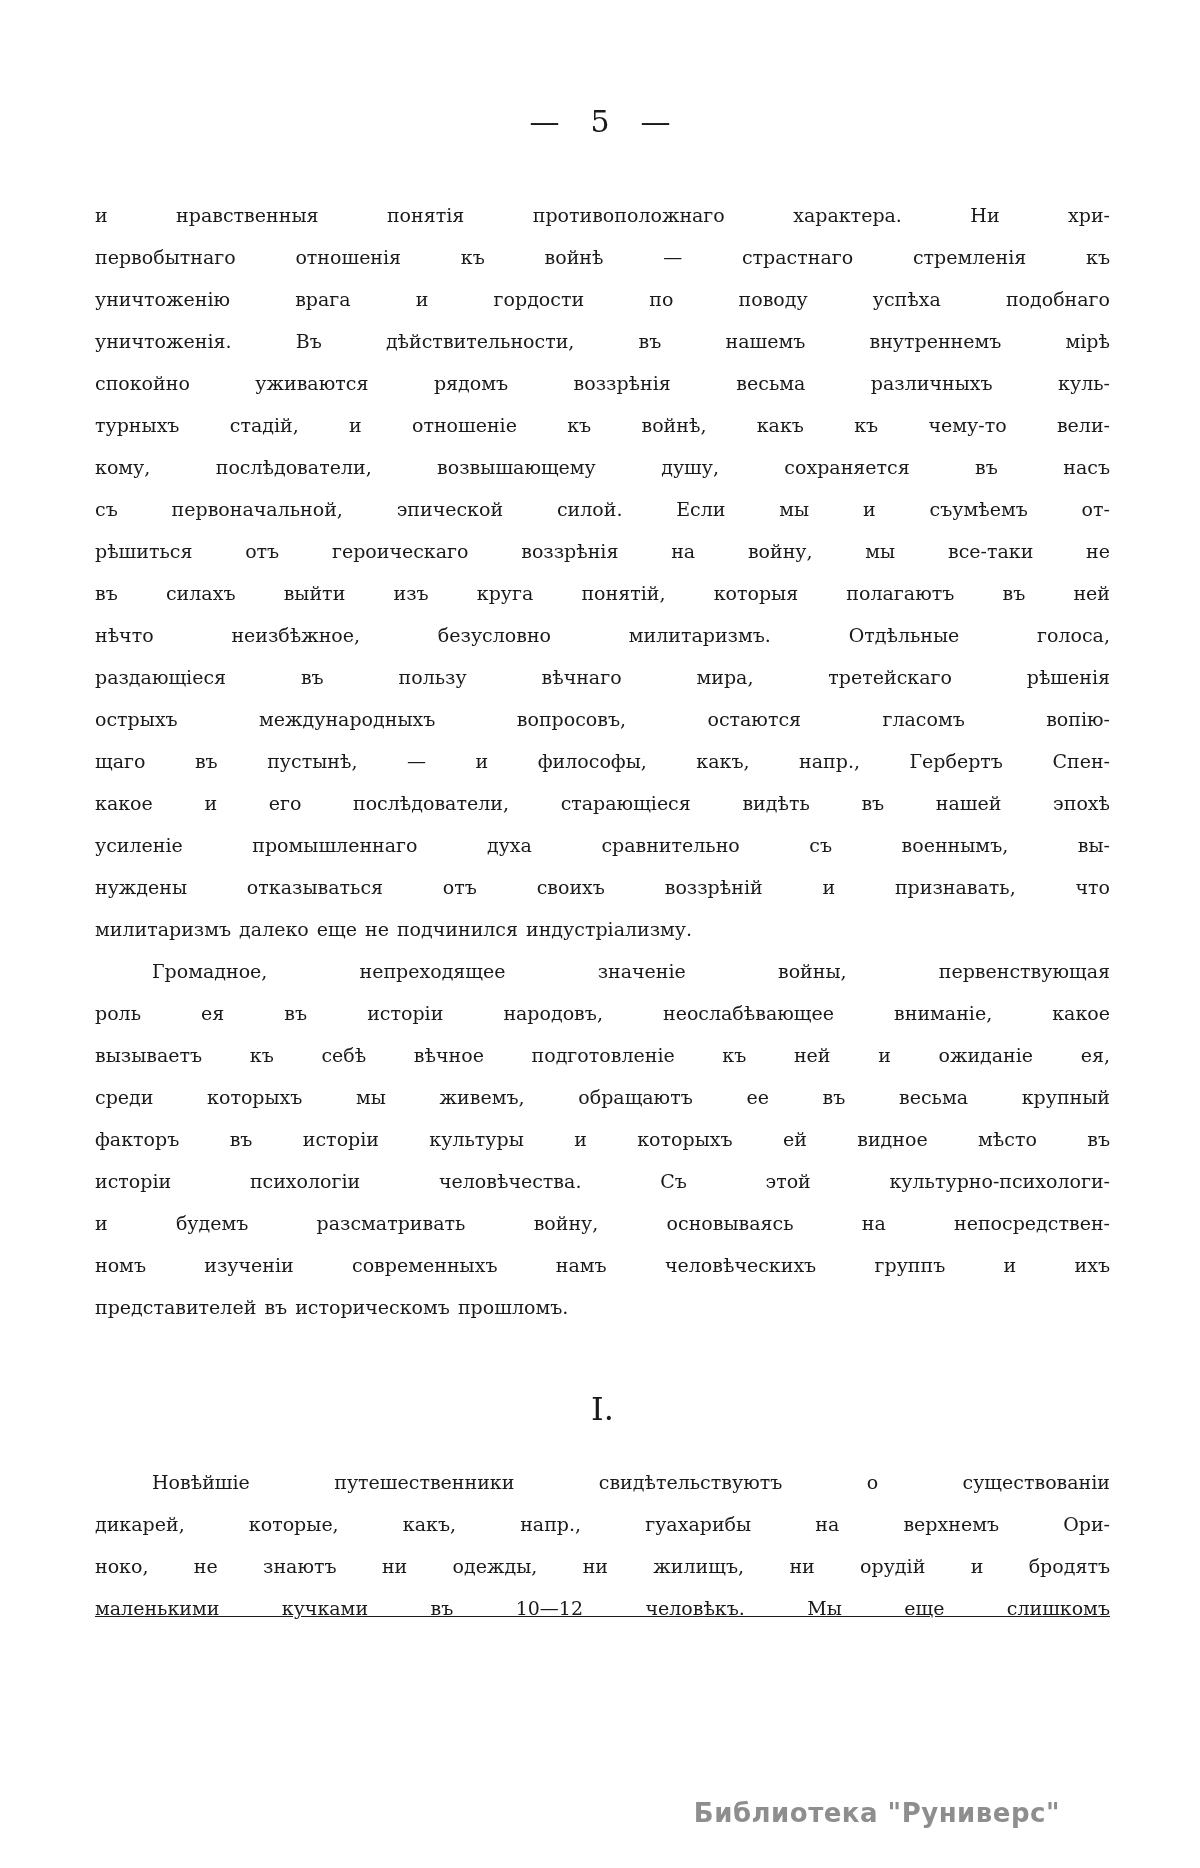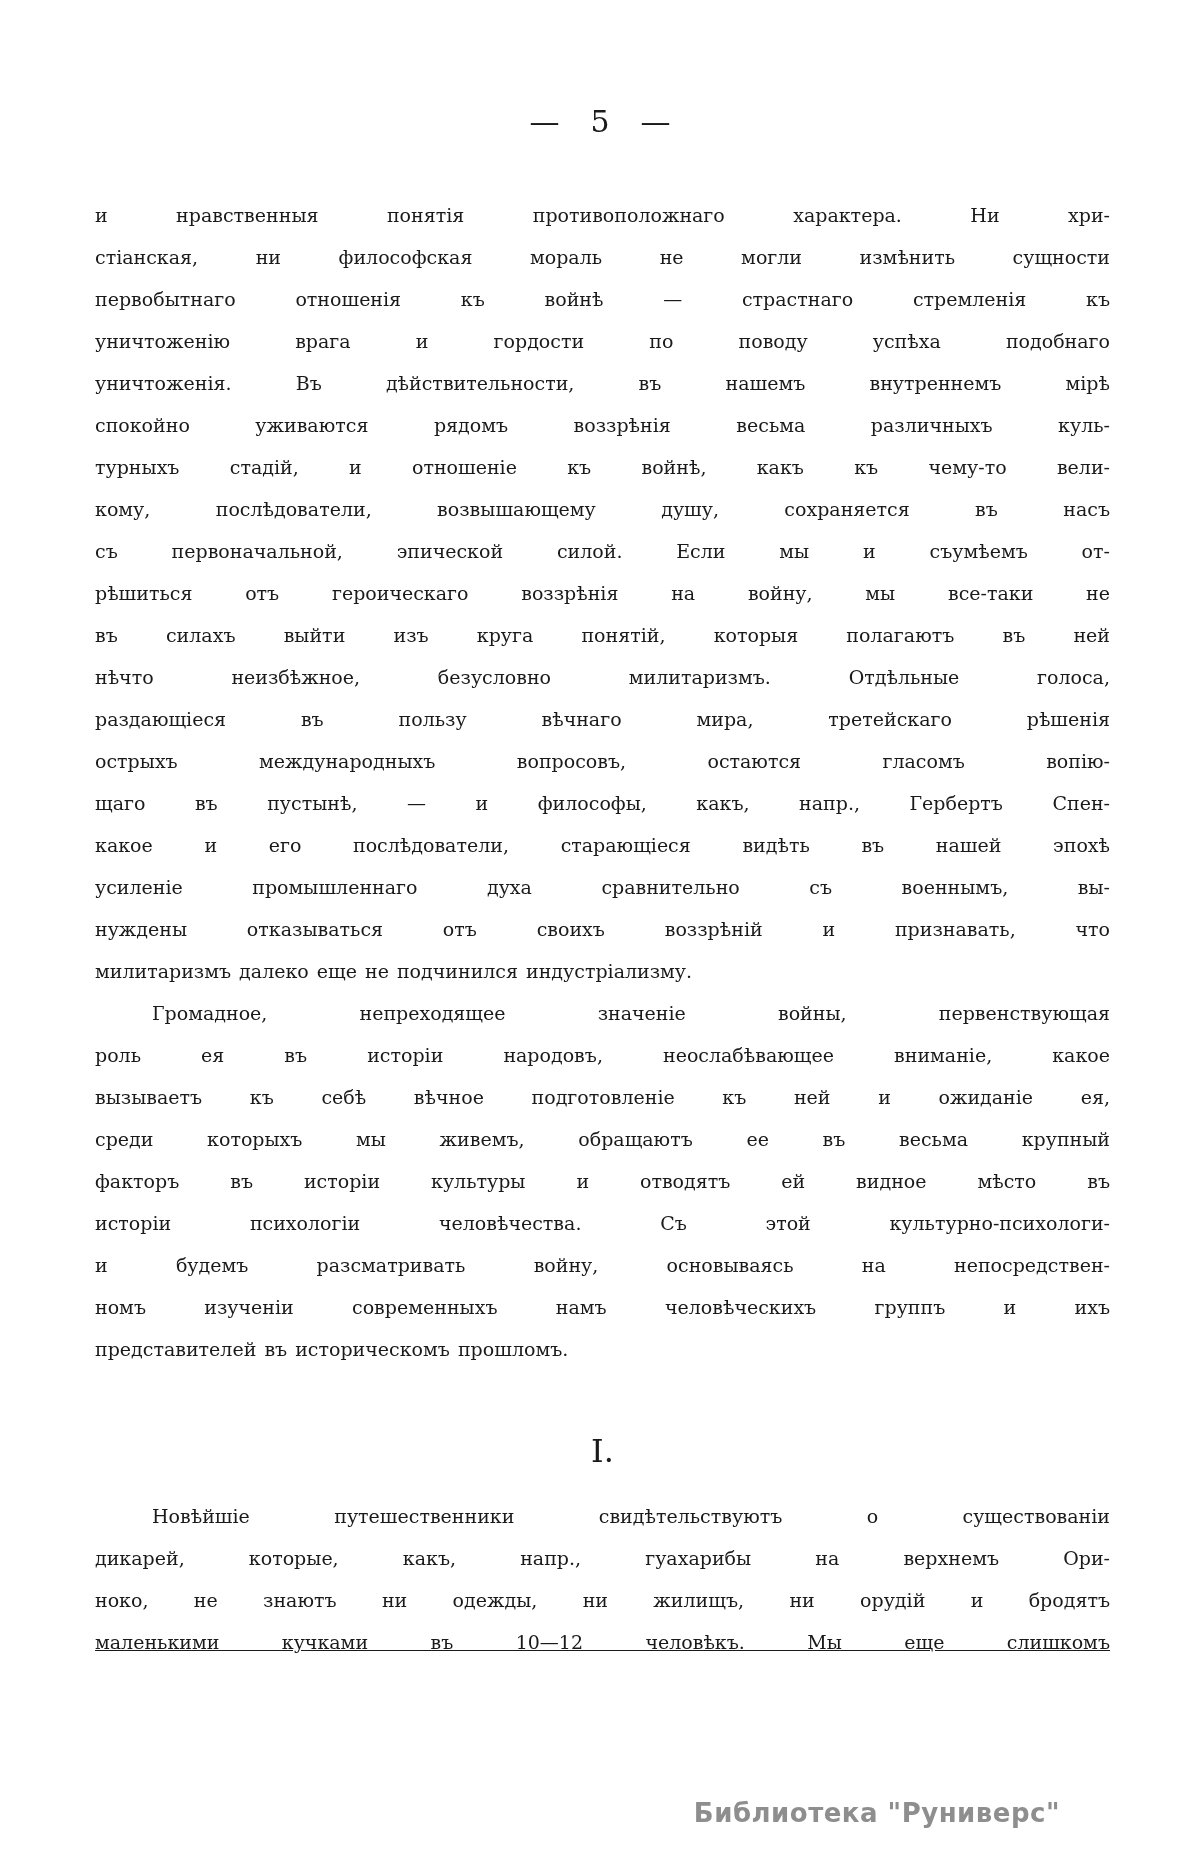--- a/index.html
+++ b/index.html
@@ -50,21 +50,21 @@
   .para.indented .line:first-child {
     text-indent: 57px;
   }
   .section-heading {
     margin-top: 60px;
     text-align: center;
     font-size: 32px;
     line-height: 42px;
   }
   .para.after-heading {
-    margin-top: 23px;
+    margin-top: 31px;
   }
   .watermark {
     position: absolute;
     right: 140px;
     bottom: 40px;
     font-family: "DejaVu Sans", sans-serif;
     font-weight: bold;
     font-size: 26px;
     color: #8e8e8e;
     letter-spacing: 0.5px;
@@ -77,21 +77,20 @@
 
   <div class="running-head">
     <span class="dash">—</span>
     <span class="num">5</span>
     <span class="dash">—</span>
   </div>
 
   <div class="body-text">
     <div class="para">
         <div class="line">и нравственныя понятія противоположнаго характера. Ни хри-</div>
-        <div class="line">стіанская, ни философская мораль не могли измѣнить сущности</div>
         <div class="line">первобытнаго отношенія къ войнѣ — страстнаго стремленія къ</div>
         <div class="line">уничтоженію врага и гордости по поводу успѣха подобнаго</div>
         <div class="line">уничтоженія. Въ дѣйствительности, въ нашемъ внутреннемъ мірѣ</div>
         <div class="line">спокойно уживаются рядомъ воззрѣнія весьма различныхъ куль-</div>
         <div class="line">турныхъ стадій, и отношеніе къ войнѣ, какъ къ чему-то вели-</div>
         <div class="line">кому, послѣдователи, возвышающему душу, сохраняется въ насъ</div>
         <div class="line">съ первоначальной, эпической силой. Если мы и съумѣемъ от-</div>
         <div class="line">рѣшиться отъ героическаго воззрѣнія на войну, мы все-таки не</div>
         <div class="line">въ силахъ выйти изъ круга понятій, которыя полагаютъ въ ней</div>
         <div class="line">нѣчто неизбѣжное, безусловно милитаризмъ. Отдѣльные голоса,</div>
@@ -102,21 +101,21 @@
         <div class="line">усиленіе промышленнаго духа сравнительно съ военнымъ, вы-</div>
         <div class="line">нуждены отказываться отъ своихъ воззрѣній и признавать, что</div>
         <div class="line line-last">милитаризмъ далеко еще не подчинился индустріализму.</div>
       </div>
 
     <div class="para indented">
         <div class="line">Громадное, непреходящее значеніе войны, первенствующая</div>
         <div class="line">роль ея въ исторіи народовъ, неослабѣвающее вниманіе, какое</div>
         <div class="line">вызываетъ къ себѣ вѣчное подготовленіе къ ней и ожиданіе ея,</div>
         <div class="line">среди которыхъ мы живемъ, обращаютъ ее въ весьма крупный</div>
-        <div class="line">факторъ въ исторіи культуры и отводятъ ей видное мѣсто въ</div>
+        <div class="line">факторъ въ исторіи культуры и которыхъ ей видное мѣсто въ</div>
         <div class="line">исторіи психологіи человѣчества. Съ этой культурно-психологи-</div>
         <div class="line">и будемъ разсматривать войну, основываясь на непосредствен-</div>
         <div class="line">номъ изученіи современныхъ намъ человѣческихъ группъ и ихъ</div>
         <div class="line line-last">представителей въ историческомъ прошломъ.</div>
       </div>
 
     <div class="section-heading">I.</div>
 
     <div class="para indented justify-all after-heading">
         <div class="line">Новѣйшіе путешественники свидѣтельствуютъ о существованіи</div>

